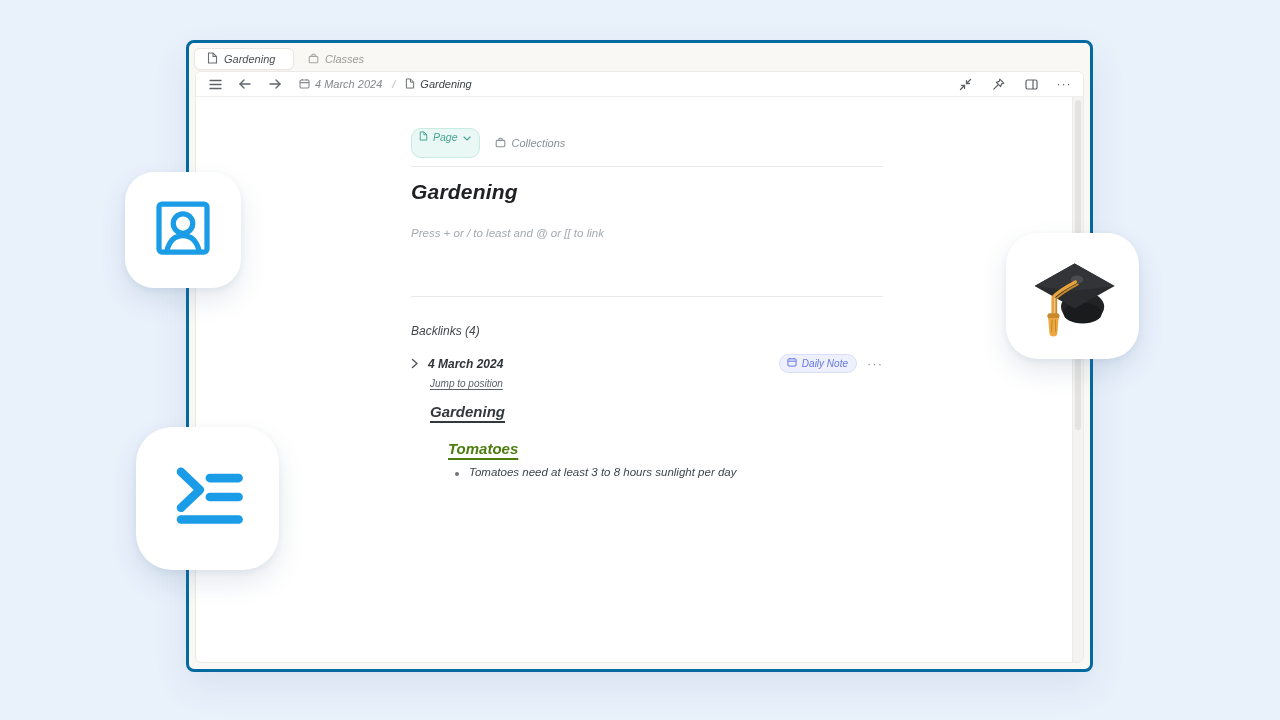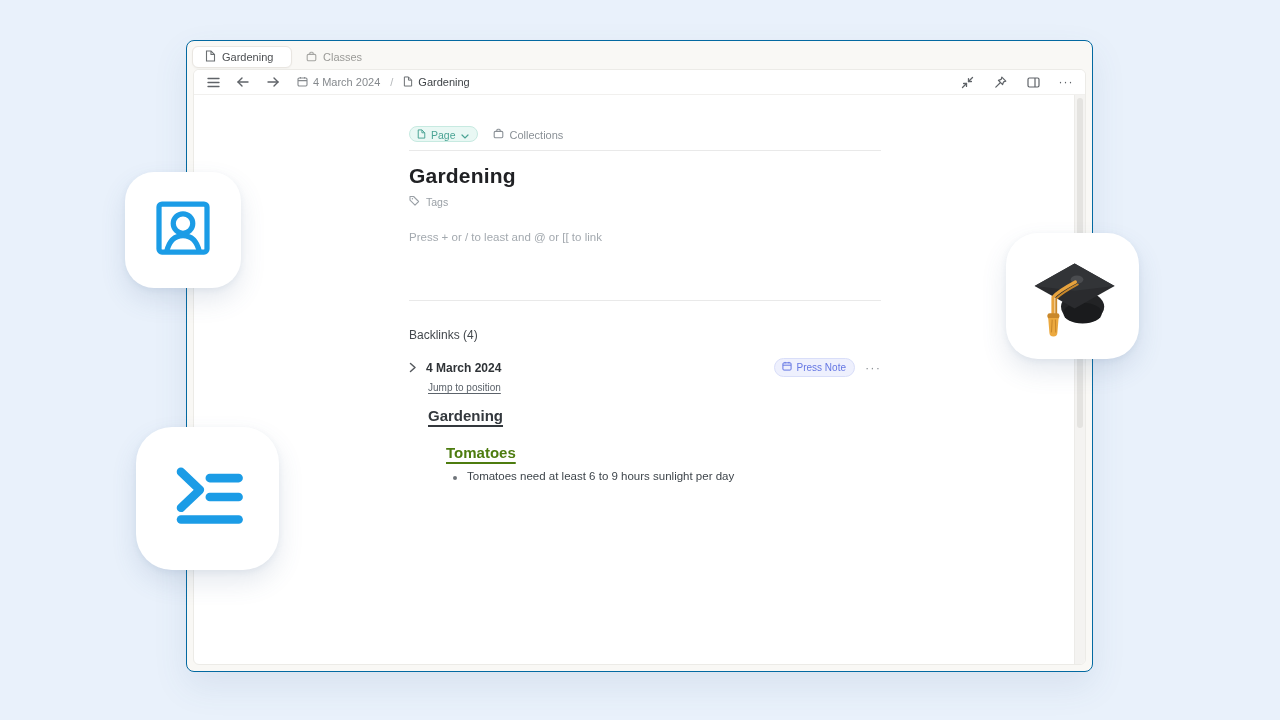--- a/index.html
+++ b/index.html
@@ -8,23 +8,24 @@
     background:#e9f1fb;
     font-family:"Liberation Sans", sans-serif;
     position:relative;
     color:#3c4043;
   }
 
   
   .window {
     position:absolute; left:186px; top:40px; width:907px; height:632px;
     background:#f9f8f5;
-    border:1px solid #0369a1;
+    border:3px solid #0369a1;
     border-radius:8px;
     box-shadow:0 14px 34px rgba(70,100,140,.10);
+    font-style:italic;
   }
 
   
   .tabstrip { display:flex; align-items:center; gap:2px; padding:4px 6px 0 5px; height:28px; }
   .tab {
     display:flex; align-items:center; gap:6px;
     font-size:11px; padding:0 12px; height:22px; border-radius:6px;
     color:#9a9a97; cursor:default; white-space:nowrap;
   }
   .tab.active {
@@ -64,23 +65,23 @@
   }
 
   
   .content {
     position:absolute; left:215px; top:25px; width:472px;
   }
   .meta-row { margin-top:31px; display:flex; align-items:center; }
   .type-badge {
     display:inline-flex; align-items:center; gap:5px;
     background:#e9f8f4; border:1px solid #c7eae1; color:#4aa394;
-    font-size:10.5px; padding:2px 8px 0 7px; border-radius:10px;
-  }
-  .collections { display:inline-flex; align-items:flex-end; gap:6px; color:#8a9096; font-size:11px; margin-left:15px; }
+    font-size:10.5px; padding:2px 8px 14px 7px; border-radius:10px;
+  }
+  .collections { display:inline-flex; align-items:center; gap:6px; color:#8a9096; font-size:11px; margin-left:15px; }
 
   .divider { border-top:1px solid #e9e9e9; }
   .div1 { margin-top:8px; }
   .div2 { margin-top:57px; }
 
   .page-title { margin-top:13px; font-size:21px; font-weight:700; color:#202124; letter-spacing:.2px; }
   .tags-row { margin-top:7px; display:flex; align-items:center; gap:6px; color:#9aa0a6; font-size:10.5px; }
   .placeholder { margin-top:23px; font-size:11.5px; color:#a3a9af; }
 
   .backlinks-header { margin-top:27px; font-size:12px; color:#43484d; }
@@ -254,29 +255,20 @@
             </svg>
           </span>
           <span>Collections</span>
         </span>
       </div>
 
       <div class="divider div1"></div>
 
       <h1 class="page-title">Gardening</h1>
 
-      <div class="tags-row">
-        <span>
-          <svg width="11" height="11" viewBox="0 0 11 11" fill="none" stroke="#9aa0a6" stroke-width="1.1" stroke-linejoin="round">
-            <path d="M1 1.5 h3.6 l5 5 -3.6 3.6 -5 -5 z"></path>
-              <circle cx="3.4" cy="3.7" r="0.7" fill="#9aa0a6" stroke="none"></circle>
-          </svg>
-        </span>
-        <span>Tags</span>
-      </div>
 
       <div class="placeholder">Press + or / to least and @ or [[ to link</div>
 
       <div class="divider div2"></div>
 
       <div class="backlinks-header">Backlinks (4)</div>
 
       <div class="backlink-row">
         <div class="bl-left">
           <span class="bl-chevron">
@@ -289,35 +281,35 @@
         <div class="bl-right">
           <span class="daily-badge">
             <span>
               <svg width="10" height="10" viewBox="0 0 11 11" fill="none" stroke="#6577e3" stroke-width="1.1">
                 <rect x="1" y="2" width="9" height="8" rx="1.2"></rect>
                   <line x1="1" y1="4.6" x2="10" y2="4.6"></line>
                 <line x1="3.4" y1="1" x2="3.4" y2="2.6"></line>
                   <line x1="7.6" y1="1" x2="7.6" y2="2.6"></line>
               </svg>
             </span>
-            <span>Press Note</span>
+            <span>Daily Note</span>
           </span>
           <span class="bl-more">···</span>
         </div>
       </div>
 
       <div class="jump-link">Jump to position</div>
 
       <div class="bl-heading">Gardening</div>
 
 
       <div class="bl-subheading">Tomatoes</div>
 
       <ul class="bullets">
-        <li>Tomatoes need at least 6 to 9 hours sunlight per day</li>
+        <li>Tomatoes need at least 3 to 8 hours sunlight per day</li>
       </ul>
 
     </div>
   </div>
 </div>
 
 <div class="float-card card-contact">
   <span>
     <svg width="72" height="72" viewBox="0 0 96 96" fill="none" stroke="#1b9ce6" stroke-width="7" stroke-linejoin="round">
       <rect x="16" y="16" width="64" height="64" rx="4"></rect>

